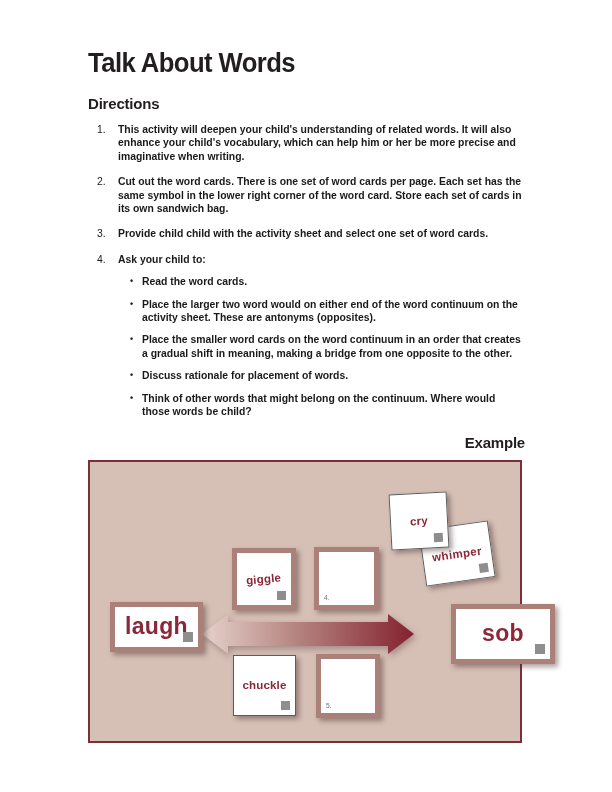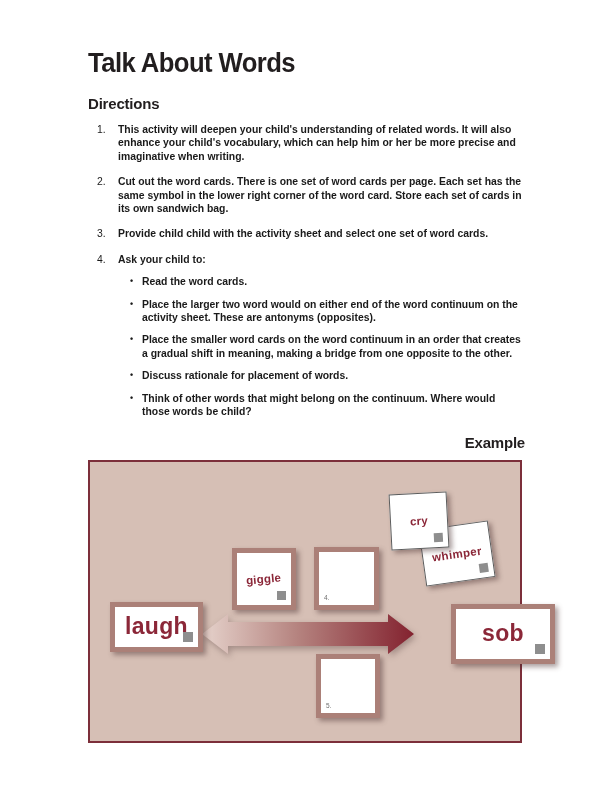--- a/index.html
+++ b/index.html
@@ -187,19 +187,23 @@
 
       <div class="card rose big card-laugh">
         <span class="word">laugh</span>
         <span class="sym"></span>
       </div>
       <div class="card rose big card-sob">
         <span class="word">sob</span>
         <span class="sym"></span>
       </div>
 
+      <div class="card thin card-chuckle">
+        <span class="word">chuckle</span>
+        <span class="sym"></span>
+      </div>
       <div class="card rose slot-5">
         <span class="slot-label">5.</span>
       </div>
 
     </div>
   </div>
 </div>
 
 </body></html>

